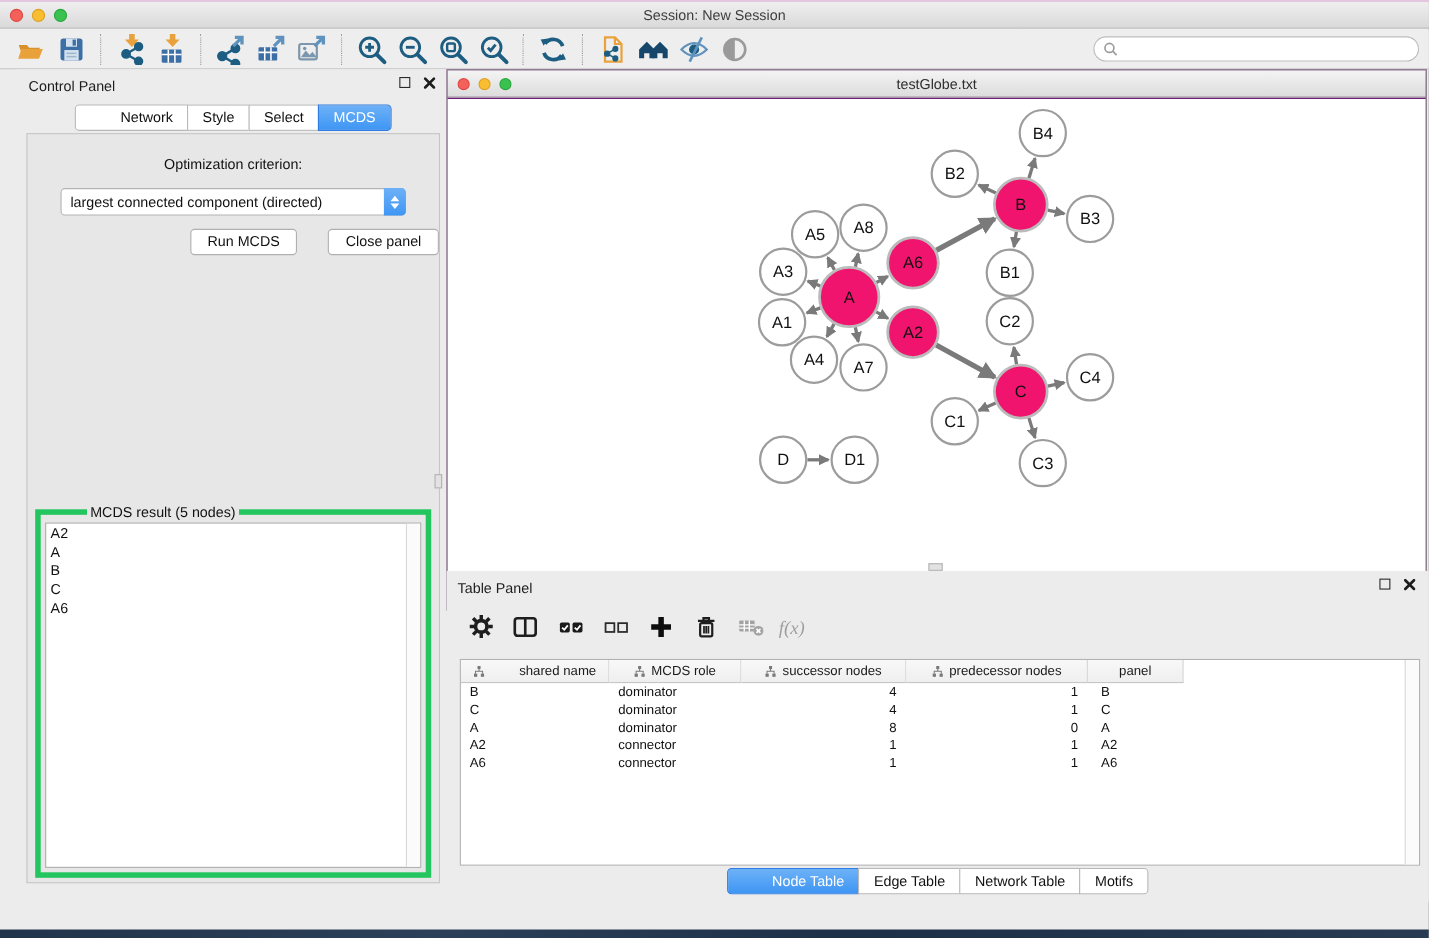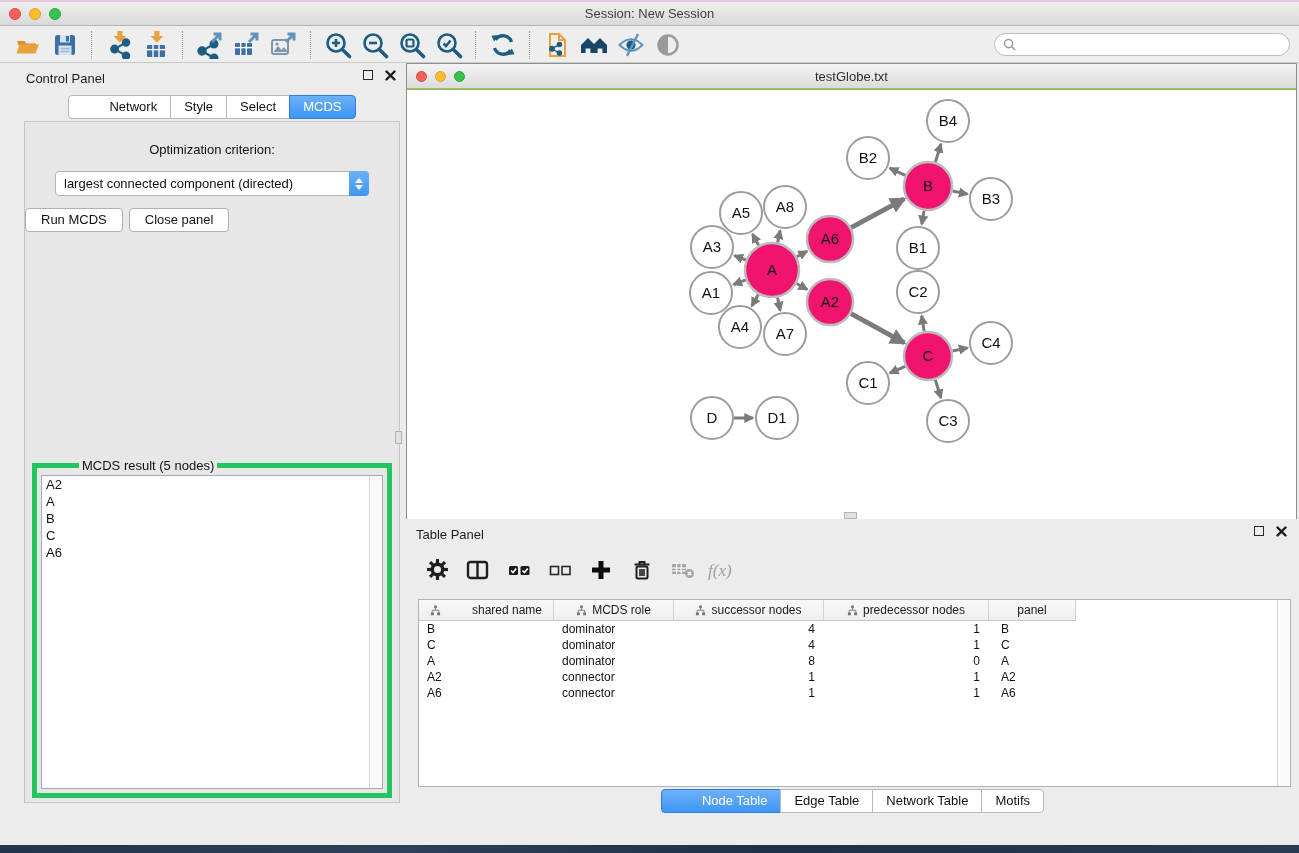--- a/index.html
+++ b/index.html
@@ -50,21 +50,21 @@
     background:#e7e7e7; border:1px solid #c6c6c6; }
   .opt-label { text-align:center; margin-top:20px; font-size:13px; color:#111; }
   .dropdown { position:relative; margin:14px auto 0; width:314px; height:25px; background:#fff;
     border:1px solid #b3b3b3; border-radius:4px; display:flex; align-items:center; cursor:pointer; }
   .dropdown .dval { flex:1; font-size:13px; padding-left:8px; color:#111; white-space:nowrap; overflow:hidden; }
   .dd-step { width:20px; height:25px; margin:-1px -1px -1px 0; border-radius:0 4px 4px 0;
     background:linear-gradient(var(--accent-light), var(--accent)); display:flex; flex-direction:column;
     align-items:center; justify-content:center; gap:2px; }
   .dd-step .up { width:0;height:0;border-left:4px solid transparent;border-right:4px solid transparent;border-bottom:5px solid #fff; }
   .dd-step .dn { width:0;height:0;border-left:4px solid transparent;border-right:4px solid transparent;border-top:5px solid #fff; }
-  .btn-row { display:flex; justify-content:flex-start; gap:6px; margin-top:12px; }
+  .btn-row { display:flex; justify-content:flex-end; gap:28px; margin-top:12px; }
   .push-btn { font-size:13px; padding:3px 15px 4px; background:#fff; border:1px solid #b0b0b0;
     border-radius:4px; cursor:pointer; color:#111; font-family:"Liberation Sans",sans-serif; }
 
   .result-fs { position:absolute; left:7px; right:7px; top:336px; height:340px;
     border:5px solid #22c55e;padding-left:37px; }
   .result-fs legend { font-size:13px; color:#111; margin-left:5px; padding:0 3px; }
   .result-list { position:absolute; left:4px; right:4px; top:2px; bottom:4px; background:#fff;
     border:1px solid #ababab; overflow:hidden; }
   .result-item { font-size:13px; color:#111; padding:1px 0 1px 4px; line-height:15px; }
   .result-scroll { position:absolute; top:0; bottom:0; right:0; width:13px; background:#fbfbfb; border-left:1px solid #d8d8d8; }
@@ -73,21 +73,21 @@
   .v-divider { position:absolute; left:392px; width:14px; top:63px; bottom:33px; }
   .v-divider .grip { position:absolute; top:368px; left:3px; width:7px; height:13px;
     background:#e2e2e2; border:1px solid #b2b2b2; }
   .h-divider { position:absolute; left:0; right:0; top:450px; height:6px; }
   .h-divider .grip { position:absolute; left:438px; top:-1px; width:13px; height:7px;
     background:#e2e2e2; border:1px solid #b2b2b2; }
 
   
   .right-side { position:absolute; left:406px; right:0; top:63px; bottom:33px; }
   .net-window { position:absolute; top:0; left:0; right:2px; height:492px;
-    border:1px solid #8e8e8e; background:#84cc16; }
+    border:1px solid #8e8e8e; background:#701a75; }
   .net-titlebar { height:25px; background:linear-gradient(#f4f4f4,#dcdcdc);
     border-bottom:1px solid #ababab; position:relative; display:flex; align-items:center; }
   .net-titlebar .title { position:absolute; left:0; right:0; text-align:center; font-size:13px; color:#2e2e2e; }
   .net-canvas { position:absolute; top:26px; left:0; right:0; bottom:0; background:#fff; overflow:hidden; }
   .net-canvas svg.netsvg { position:absolute; top:0; left:0; }
   .resize-grip { position:absolute; right:1px; bottom:1px; width:13px; height:13px;
     background:repeating-linear-gradient(135deg, transparent 0 3px, #bbb 3px 4.5px); cursor:nwse-resize;
     clip-path:polygon(100% 0, 100% 100%, 0 100%); }
 
   

